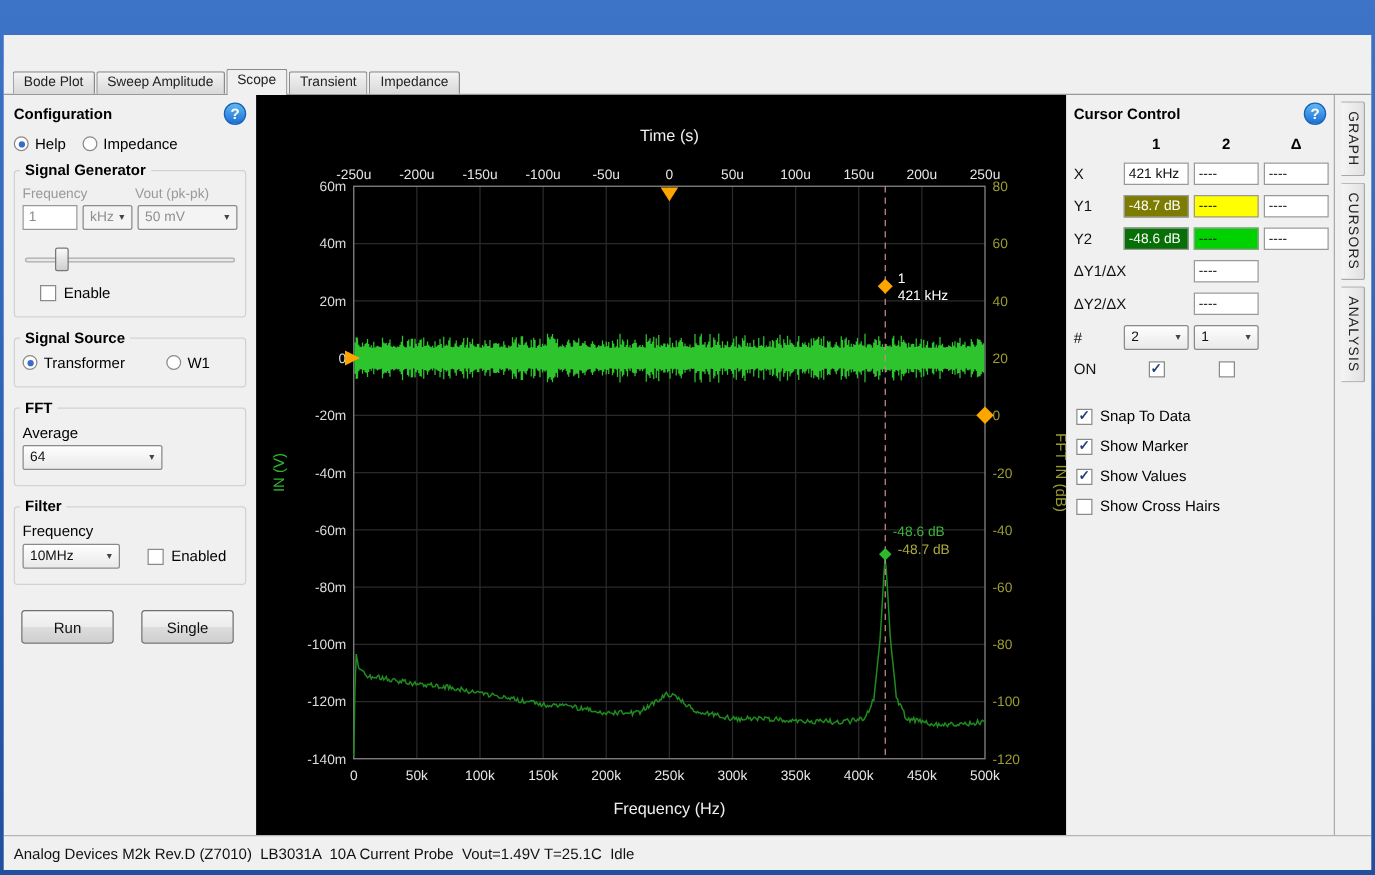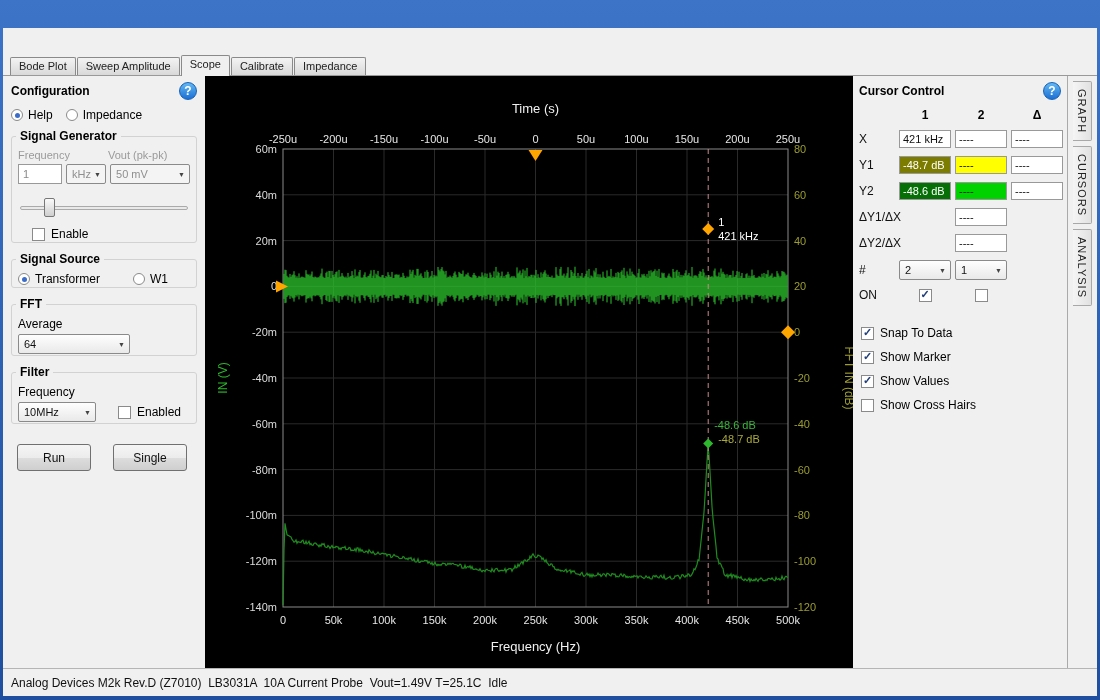--- a/index.html
+++ b/index.html
@@ -36,21 +36,21 @@
   .left-panel { position:absolute; left:0; top:48px; width:202px; bottom:28px; background:#f0f0f0; padding:4px 8px 0; }
   .panel-head { display:flex; align-items:center; justify-content:space-between; margin:2px 0 8px; }
   .section-title { font-weight:bold; color:#000; }
   .help { width:18px; height:18px; border-radius:50%; border:1px solid #1560b8; color:#fff; font-weight:bold; font-size:12px;
           background:linear-gradient(#62b8f2,#1c6fd4); display:flex; align-items:center; justify-content:center; }
   .ctl-row { display:flex; align-items:center; gap:6px; }
   .radio { width:12px; height:12px; border:1px solid #8a8a8a; border-radius:50%; background:#fff; position:relative; flex:none; }
   .radio.checked::after { content:""; position:absolute; left:3px; top:3px; width:5px; height:5px; border-radius:50%; background:#3a6cc8; }
   .cb { width:13px; height:13px; border:1px solid #8a8a8a; background:#fff; display:inline-flex; align-items:center; justify-content:center; flex:none; }
   .cb.checked::after { content:"✓"; font-size:11px; font-weight:bold; color:#23407c; margin-top:-1px; }
-  .groupbox { position:relative; border:1px solid #d2d2d2; border-radius:3px; margin:14px 0 16px; padding:12px 6px 1px; }
+  .groupbox { position:relative; border:1px solid #d2d2d2; border-radius:3px; margin:14px 0 16px; padding:12px 6px 12px; }
   .gtitle { position:absolute; top:-8px; left:4px; background:#f0f0f0; padding:0 4px; font-weight:bold; }
   .dim { color:#9a9a9a; font-size:11px; }
   .sg-labels { display:flex; margin-bottom:3px; }
   .sg-labels span:first-child { width:90px; }
   .sg-controls { display:flex; gap:4px; }
   .tbox { width:46px; height:20px; border:1px solid #999; background:#fff; font-size:11px; color:#8a8a8a; display:flex; align-items:center; padding:0 4px; }
   .combo { display:inline-flex; align-items:center; justify-content:space-between; height:20px; border:1px solid #8a8a8a; border-radius:2px;
            background:linear-gradient(#fefefe,#e9e9e9); font-size:11px; padding:0 1px 0 5px; color:#111; }
   .combo .arr { width:13px; height:16px; display:flex; align-items:center; justify-content:center; font-size:7px; color:#444; }
   .combo.disabled { color:#8f8f8f; background:#f4f4f4; }
@@ -98,21 +98,21 @@
 <div class="window">
 
 
   <div class="client">
 
 
     <div class="tabstrip">
       <span class="tab">Bode Plot</span>
       <span class="tab">Sweep Amplitude</span>
       <span class="tab active">Scope</span>
-      <span class="tab">Calibrate</span>
+      <span class="tab">Transient</span>
       <span class="tab">Impedance</span>
     </div>
 
     <div class="left-panel">
       <div class="panel-head">
         <span class="section-title">Configuration</span>
         <div class="help">?</div>
       </div>
 
       <div class="ctl-row" style="gap:5px; margin-bottom:4px;">

